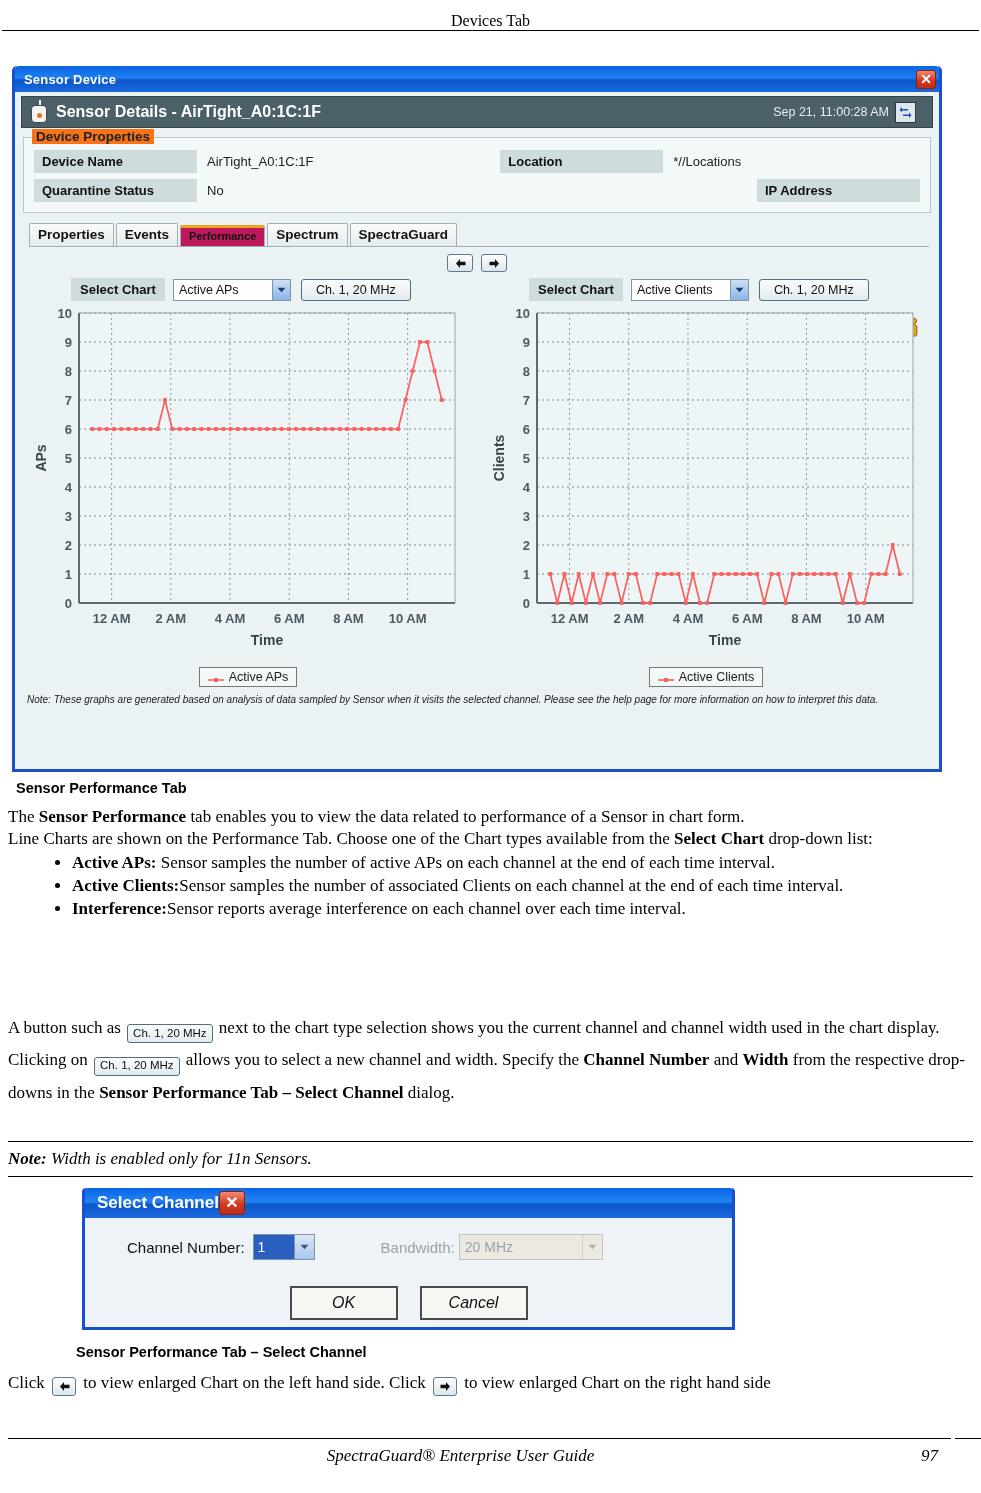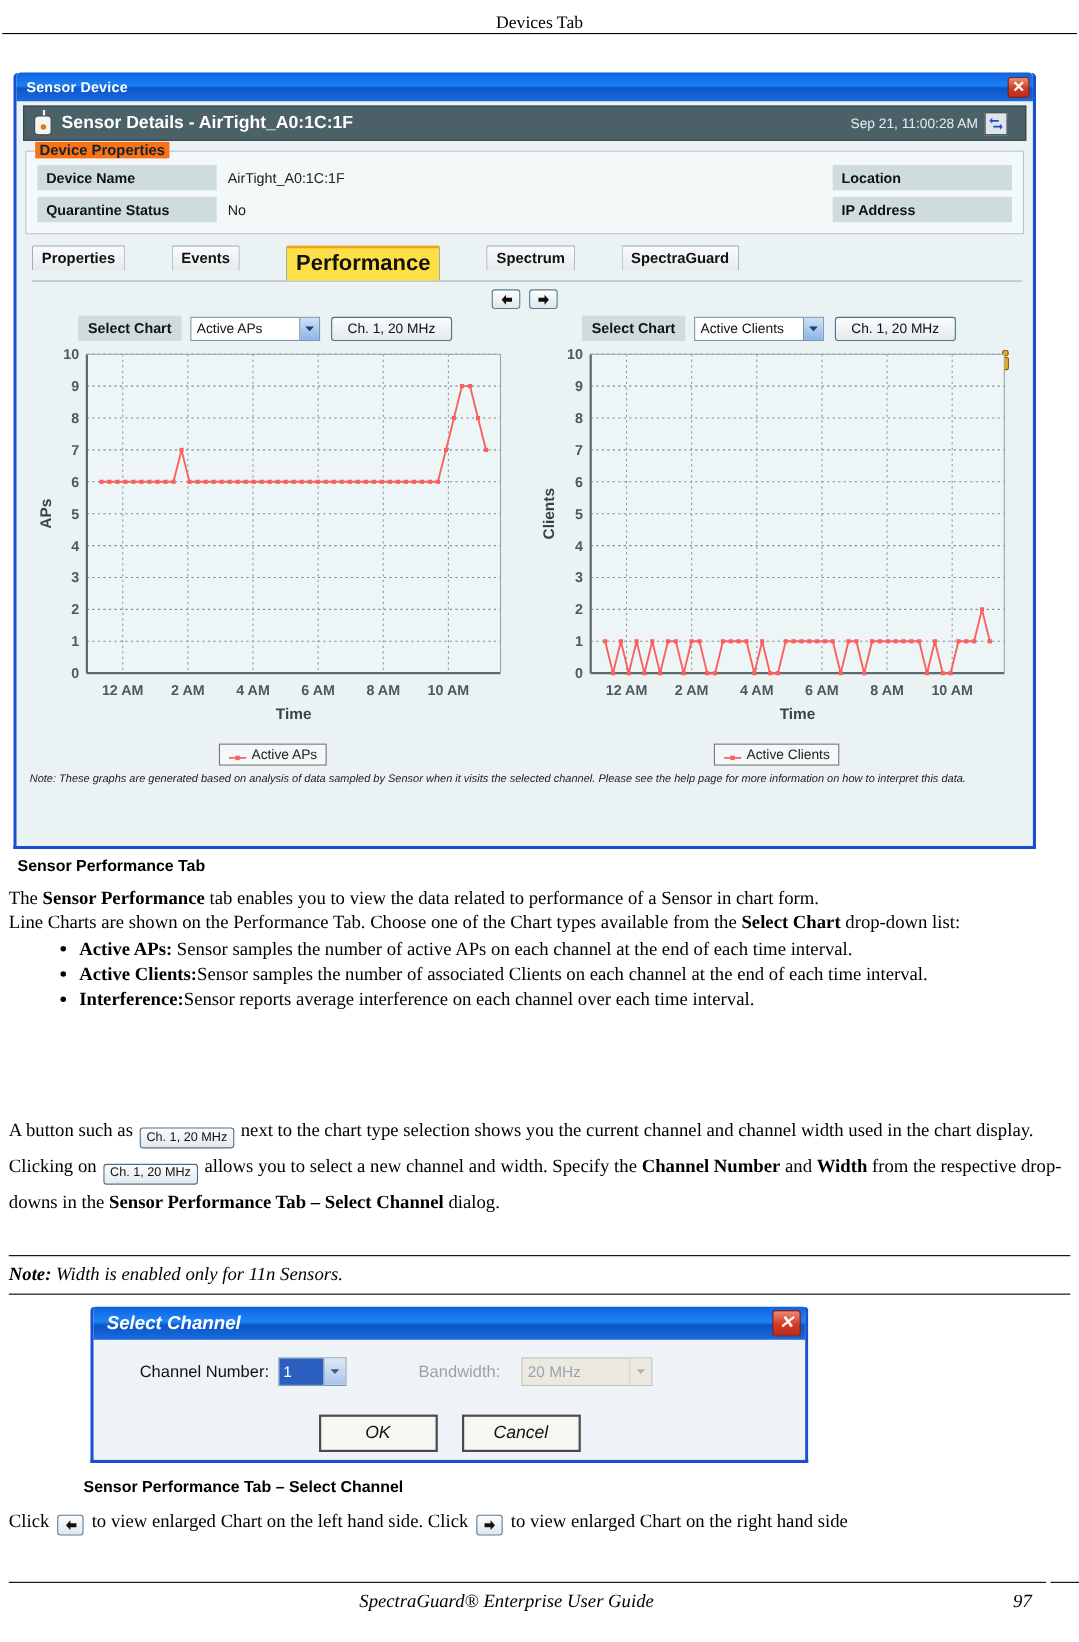--- a/index.html
+++ b/index.html
@@ -110,31 +110,31 @@
     font-family:"Liberation Sans",sans-serif;font-weight:bold;font-size:13px;color:#111;
   }
   .pval{
     flex:1 1 auto; padding:4px 10px;
     font-family:"Liberation Sans",sans-serif;font-size:13px;color:#222;
   }
   .pval.link{ color:#1a3fa8; text-decoration:underline; cursor:pointer; }
   .prow .spacer{width:8px;}
 
   
-  .tabs{ margin: 10px 0 0 14px; display:flex; align-items:flex-start; position:relative;gap:40px; }
+  .tabs{ margin: 10px 0 0 14px; display:flex; align-items:flex-end; position:relative; }
   .tab{
     border:1px solid #9fb0b6; border-bottom:none;
     background:linear-gradient(to bottom,#fbfcfc,#e4ebec);
     padding:3px 8px 4px 8px; margin-right:2px;
     font-family:"Liberation Sans",sans-serif;font-weight:bold;font-size:13.5px;color:#111;
     cursor:pointer; border-radius:2px 2px 0 0;
   }
   .tab.active{
-    background:#fde047; border-top:3px solid #f0a21a; padding-top:2px;
-    font-size:20px; position:relative; z-index:2;
+    background:#be185d; border-top:3px solid #f0a21a; padding-top:2px;
+    font-size:11px; position:relative; z-index:2;
   }
   .tabs-rule{ margin-left:14px; margin-right:10px; border-bottom:1px solid #9fb0b6; }
 
   
   .navrow{ display:flex; justify-content:center; gap:8px; margin-top:7px; }
   .navbtn{
     width:26px;height:18px;border:1px solid #5b7b94;border-radius:3px;
     background:linear-gradient(to bottom,#fdfefe,#dde7ea);
     display:flex;align-items:center;justify-content:center;cursor:pointer;
   }
@@ -220,44 +220,43 @@
 
   
   .dlg{
     position:absolute; left:82px; top:1188px; width:653px; height:142px;
     border:3px solid #1a4fd0; border-top:none; background:#eef3f8;
     border-radius:4px 4px 0 0;
   }
   .dlg-title{
     height:30px;
     background: linear-gradient(to bottom,#0a64e4 0%, #2183f3 45%, #0b56c8 56%, #1c6ae0 100%);
-    display:flex;align-items:center;justify-content:space-between;padding:0 4px 0 12px;
+    display:flex;align-items:center;padding:0 4px 0 12px;
     border-radius:2px 2px 0 0;
-    font-style:italic;
   }
   .dlg-title .t{ color:#fff;font-family:"Liberation Sans",sans-serif;font-weight:bold;font-size:17px; }
   .dlg-body{ padding: 16px 0 0 0; }
   .dlg-row{ display:flex; align-items:center; padding-left:42px; }
   .dlg-lbl{ font-family:"Liberation Sans",sans-serif;font-size:15px;color:#111; }
   .dlg-lbl.dim{ color:#9aa3ab; }
   .mini-sel{
     margin-left:8px;width:62px;height:26px;border:1px solid #7d97a5;background:#fff;
     display:flex;align-items:stretch;
   }
   .mini-sel .v{
     flex:1 1 auto;background:#2a5fbf;color:#fff;
     font-family:"Liberation Sans",sans-serif;font-size:14px;
     display:flex;align-items:center;padding-left:4px;
   }
   .mini-sel .a{
     width:20px;background:linear-gradient(to bottom,#dbe7f7,#a9c6ea);
     border-left:1px solid #7d97a5;display:flex;align-items:center;justify-content:center;
   }
   .dim-sel{
-    margin-left:19px;width:119px;height:26px;border:1px solid #c3c3bd;background:#ece9e0;
+    margin-left:4px;width:144px;height:26px;border:1px solid #c3c3bd;background:#ece9e0;
     display:flex;align-items:stretch;
   }
   .dim-sel .v{
     flex:1 1 auto;color:#9aa3ab;font-family:"Liberation Sans",sans-serif;font-size:14px;
     display:flex;align-items:center;padding-left:5px;
   }
   .dim-sel .a{
     width:20px;background:#ece9e0;border-left:1px solid #d6d3ca;
     display:flex;align-items:center;justify-content:center;
   }
@@ -311,20 +310,21 @@
   </div>
 
   <div class="props">
     <div class="props-legend">Device Properties</div>
 
     <div class="prow">
       <div class="plabel">Device Name</div>
       <div class="pval">AirTight_A0:1C:1F</div>
       <div class="spacer"></div>
       <div class="plabel">Location</div>
+      <div class="pval">*//Locations</div>
     </div>
 
     <div class="prow">
       <div class="plabel">Quarantine Status</div>
       <div class="pval">No</div>
       <div class="spacer"></div>
       <div class="plabel">IP Address</div>
     </div>
   </div>
 

